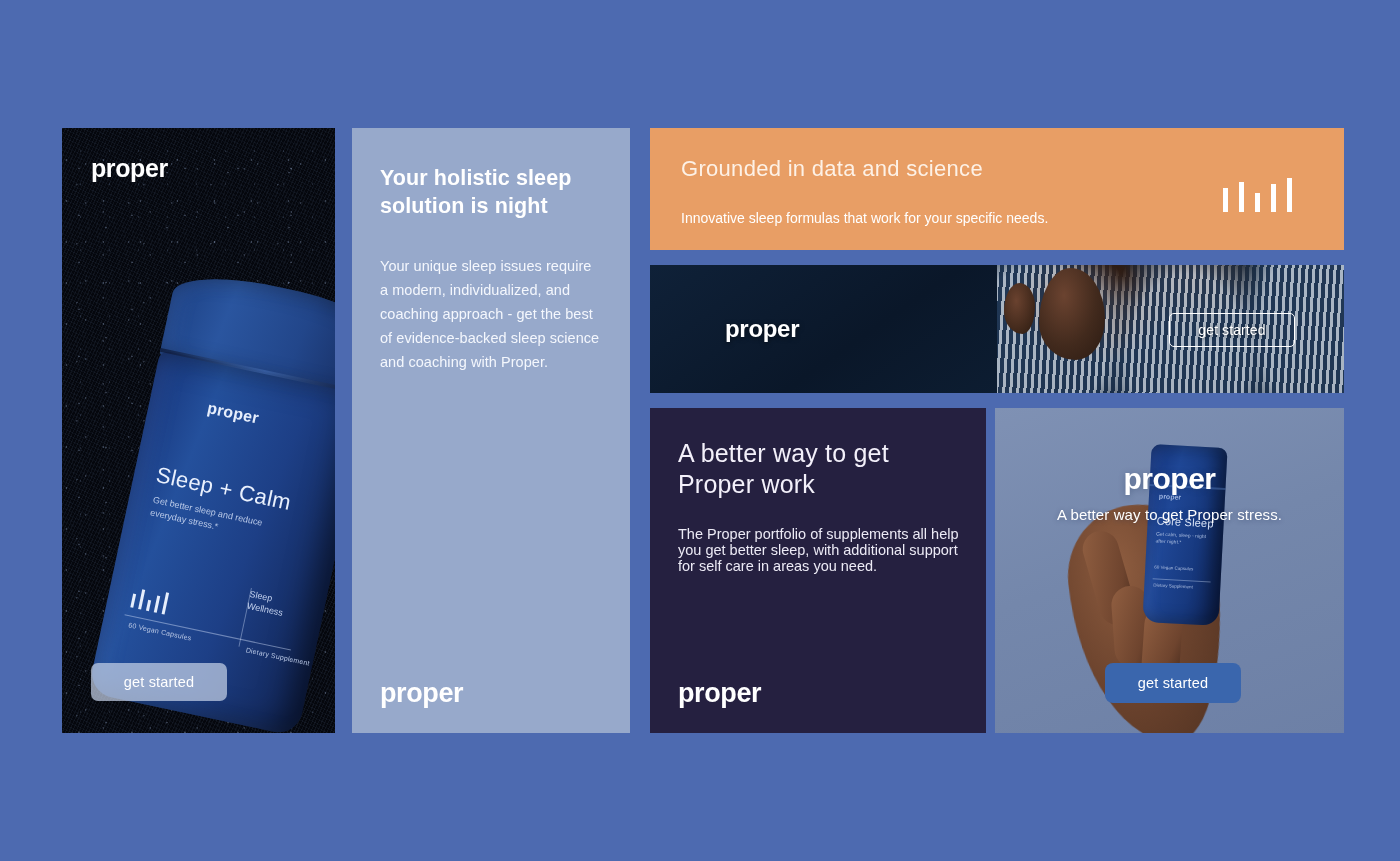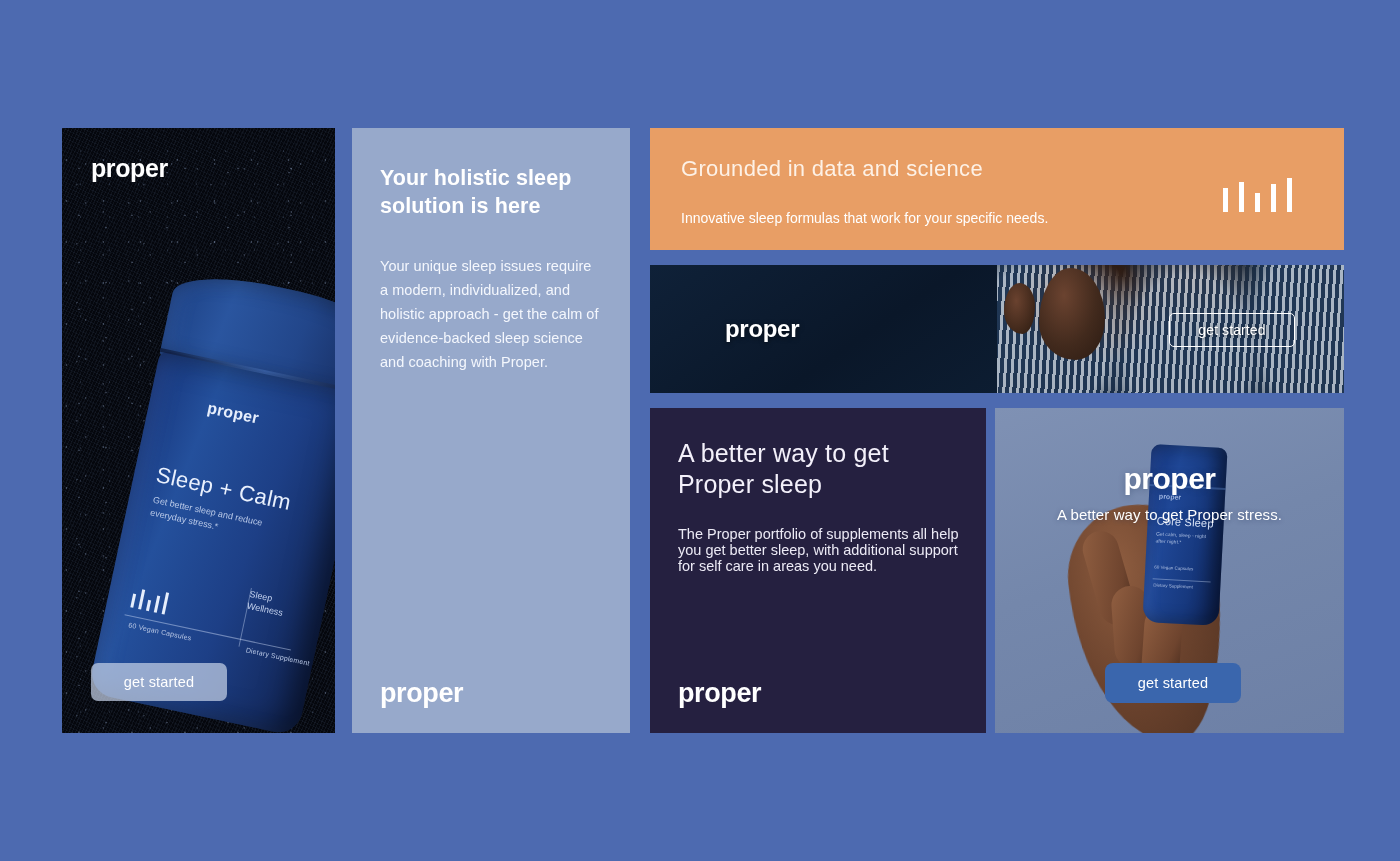--- a/index.html
+++ b/index.html
@@ -277,22 +277,22 @@
       <div class="b-label b-foot2">Dietary Supplement</div>
     </div>
 
     <div class="wordmark-inline" style="position:absolute;left:29px;top:26px;color:#fff;font-size:25px;font-weight:700;letter-spacing:-.4px;">proper</div>
 
 
     <div class="btn-ghost-light">get started</div>
   </div>
 
   <div class="card-holistic">
-    <h2>Your holistic sleep solution is here</h2>
-    <p>Your unique sleep issues require a modern, individualized, and holistic approach - get the calm of evidence-backed sleep science and coaching with Proper.</p>
+    <h2>Your holistic sleep solution is night</h2>
+    <p>Your unique sleep issues require a modern, individualized, and coaching approach - get the best of evidence-backed sleep science and coaching with Proper.</p>
     <div class="wordmark-bottom">proper</div>
   </div>
 
   <div class="card-orange">
     <h2>Grounded in data and science</h2>
     <p>Innovative sleep formulas that work for your specific needs.</p>
     <div class="bars-orange">
       <i style="height:24px"></i>
         <i style="height:30px"></i>
         <i style="height:19px"></i>
@@ -306,21 +306,21 @@
     <div class="bed-photo">
       <div class="stripes"></div>
       <div class="skin1"></div>
       <div class="skin2"></div>
     </div>
     <div class="wordmark-inline">proper</div>
     <div class="btn-outline">get started</div>
   </div>
 
   <div class="card-dark">
-    <h2>A better way to get Proper sleep</h2>
+    <h2>A better way to get Proper work</h2>
     <p>The Proper portfolio of supplements all help you get better sleep, with additional support for self care in areas you need.</p>
     <div class="wordmark-bottom">proper</div>
   </div>
 
   <div class="card-hand">
     <div class="hand-shape"></div>
     <div class="finger f1"></div>
     <div class="finger f2"></div>
     <div class="finger f3"></div>
     <div class="finger f4"></div>

